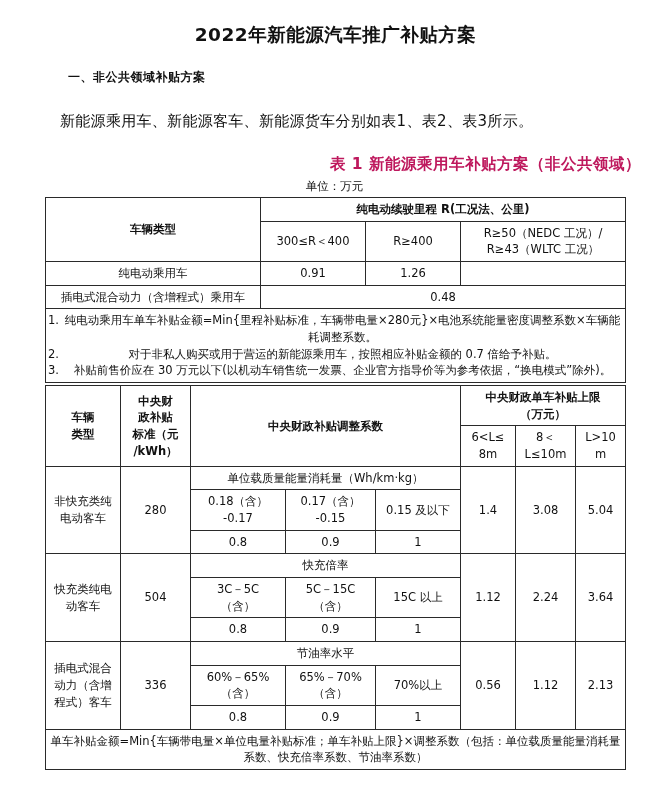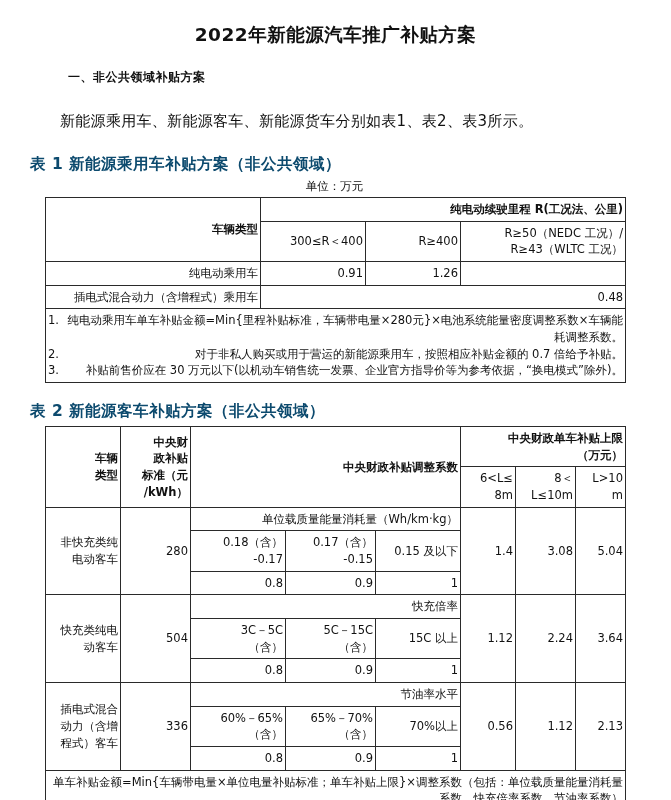--- a/index.html
+++ b/index.html
@@ -39,42 +39,42 @@
   }
   .body-par {
     font-size: 15px;
     line-height: 30px;
     margin: 20px 0 0 0;
     text-indent: 30px;
     letter-spacing: 0.3px;
     color: #111;
   }
   .table-caption {
-    text-align: left;
+    text-align: right;
     font-size: 15.5px;
     font-weight: bold;
     margin: 18px 0 4px 0;
     letter-spacing: 0.5px;
-    color: #0c4a6e;
+    color: #be185d;
   }
   .unit-line {
     text-align: center;
     font-size: 11.5px;
     margin: 0 2px 3px 0;
     color: #111;
   }
   table.doc {
     border-collapse: collapse;
     width: 580px;
     margin: 0 auto;
     table-layout: fixed;
   }
   table.doc td {
     border: 1px solid #2a2a2a;
-    text-align: right;
+    text-align: center;
     vertical-align: middle;
     font-size: 11.5px;
     line-height: 1.45;
     padding: 3px 2px;
     color: #111;
   }
   td.note {
     text-align: left;
     padding: 4px 6px;
     font-size: 11.5px;
@@ -155,21 +155,20 @@
             <span class="n">
               <span class="num">3.</span>
               <span>补贴前售价应在 30 万元以下(以机动车销售统一发票、企业官方指导价等为参考依据，“换电模式”除外)。</span>
             </span>
           </td>
         </tr>
       </tbody>
     </table>
   </div>
 
-  <div class="table-caption">表 2 新能源客车补贴方案（非公共领域）</div>
 
   <div class="t2-wrap">
     <table class="doc">
       <colgroup>
         <col style="width:75px">
         <col style="width:70px">
         <col style="width:95px">
         <col style="width:90px">
         <col style="width:85px">
         <col style="width:55px">

